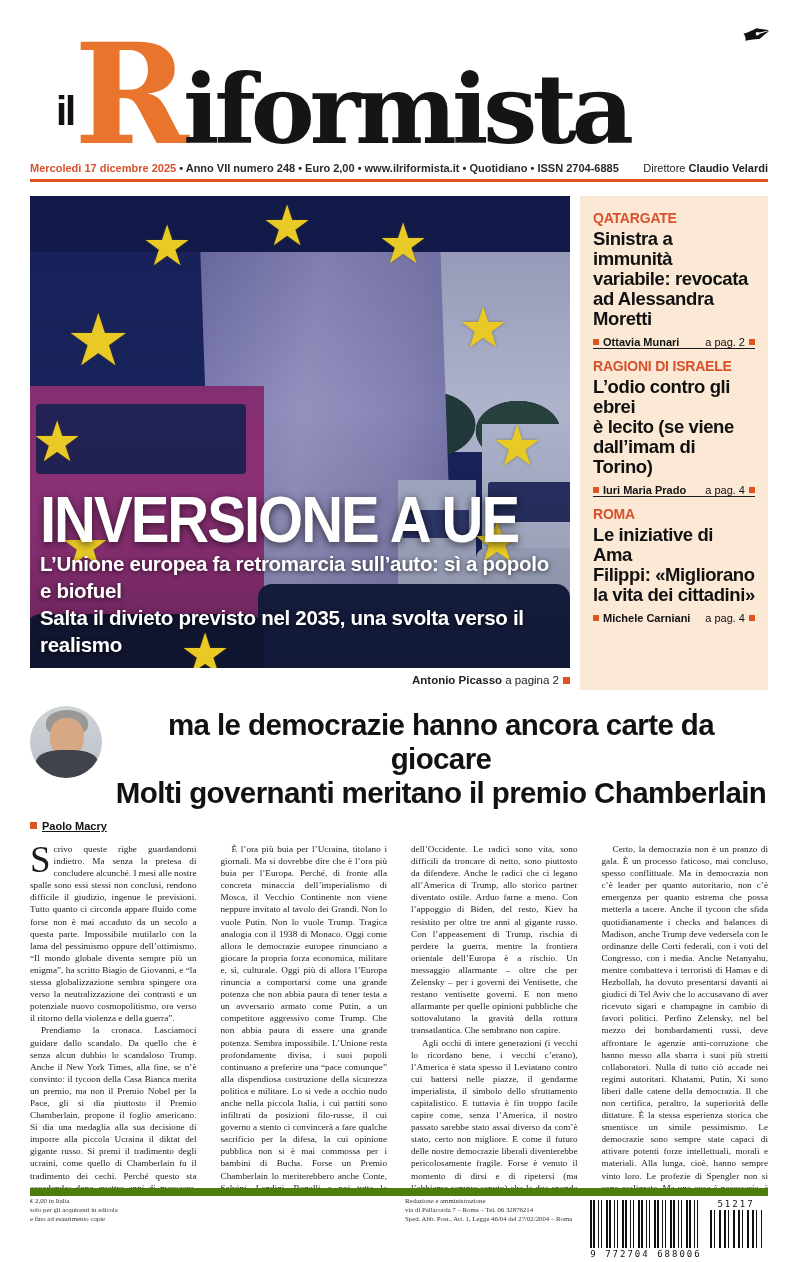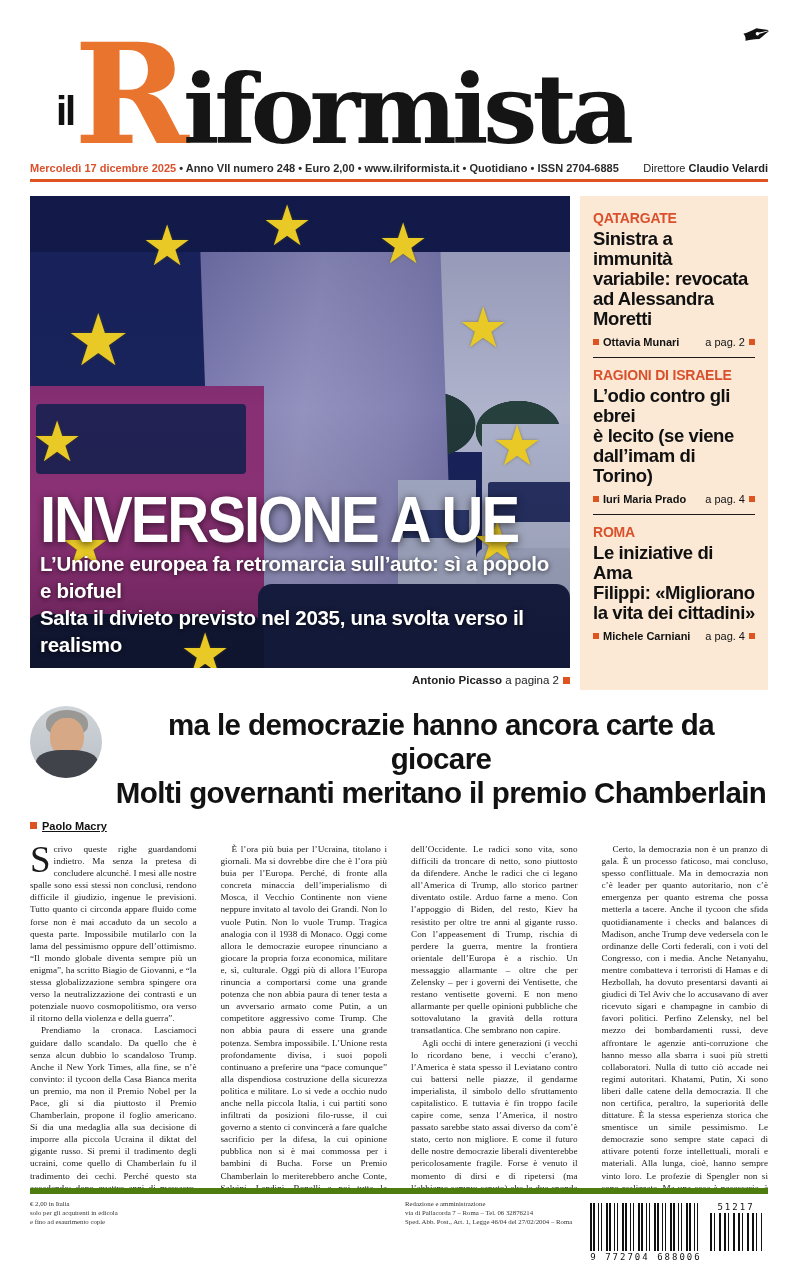--- a/index.html
+++ b/index.html
@@ -53,21 +53,21 @@
   .ph-headline-block { position:absolute; left:10px; bottom:10px; right:10px; color:#fff; }
   .ph-headline { font-size:58px; font-weight:800; letter-spacing:-2px; line-height:.95;
     text-shadow:0 2px 8px rgba(0,0,0,.65); transform:scaleY(1.12); transform-origin:left bottom; white-space:nowrap; }
   .ph-sub { font-size:20.5px; font-weight:bold; line-height:27px; text-shadow:0 1px 5px rgba(0,0,0,.7); letter-spacing:-.3px; }
   .photo-caption { text-align:right; font-size:11.5px; padding-top:6px; color:#222; }
   .photo-caption b { font-weight:bold; }
   .sq { display:inline-block; width:7px; height:7px; background:#dd5420; margin-left:4px; }
 
   
   .sidebar { width:188px; background:#fbe9d6; padding:14px 13px 10px 13px; height:494px; }
-  .sb-item { padding-bottom:9px; margin-bottom:9px; border-bottom:1px solid #1a1a1a; }
+  .sb-item { margin-bottom:9px; border-bottom:1px solid #1a1a1a; }
   .sb-item:last-child { border-bottom:none; margin-bottom:0; }
   .sb-kicker { color:#d9512c; font-weight:800; font-size:14px; letter-spacing:-.2px; }
   .sb-title { font-size:18.5px; font-weight:800; line-height:20px; letter-spacing:-.4px; color:#111; white-space:pre-line; margin-top:3px; }
   .sb-byline { display:flex; justify-content:space-between; align-items:center; margin-top:7px; font-size:11px; }
   .sb-author { font-weight:bold; }
   .sb-author .sq, .sb-page .sq { margin:0 4px 0 0; width:6px; height:6px; vertical-align:1px; }
   .sb-page .sq { margin:0 0 0 4px; }
 
   
   .oped { margin-top:16px; }
@@ -81,21 +81,21 @@
   .oped-byline .sq { margin:0 5px 0 0; vertical-align:1px; }
 
   .columns { display:flex; gap:24px; margin-top:11px; height:354px; overflow:hidden;
     font-family:"Liberation Serif", serif; font-size:9.2px; line-height:12.1px; text-align:justify; color:#1b1b1b; }
   .col { flex:1 1 0; overflow:hidden; }
   .col p { margin:0; }
   .col p.indent { text-indent:11px; }
   p.dropcap::first-letter { float:left; font-size:37px; line-height:29px; padding:2px 3px 0 0; }
 
   
-  .footer { position:absolute; left:30px; right:30px; top:1188px; border-top:6px solid #4d7c0f; padding-top:5px; display:flex; }
+  .footer { position:absolute; left:30px; right:30px; top:1188px; border-top:8px solid #4d7c0f; display:flex; }
   .fine { font-family:"Liberation Serif", serif; font-size:6.8px; line-height:9px; color:#333; }
   .f-left { width:200px; }
   .f-center { flex:1; padding-left:175px; }
   .f-right { width:178px; position:relative; height:62px; }
   .barcode { position:absolute; left:0; top:4px; width:112px; height:48px;
     background:repeating-linear-gradient(90deg,#111 0 2px,#fff 2px 3px,#111 3px 5px,#fff 5px 8px,#111 8px 9px,#fff 9px 11px,#111 11px 12px,#fff 12px 16px); }
   .barcode-num { position:absolute; left:0; top:53px; width:112px; text-align:center; font-family:"DejaVu Sans Mono", monospace; font-size:9px; letter-spacing:2px; color:#111; }
   .addon { position:absolute; left:120px; top:14px; width:52px; height:38px;
     background:repeating-linear-gradient(90deg,#111 0 2px,#fff 2px 4px,#111 4px 5px,#fff 5px 9px,#111 9px 11px,#fff 11px 14px); }
   .addon-num { position:absolute; left:120px; top:3px; width:52px; text-align:center; font-family:"DejaVu Sans Mono", monospace; font-size:9px; letter-spacing:2px; color:#111; }

